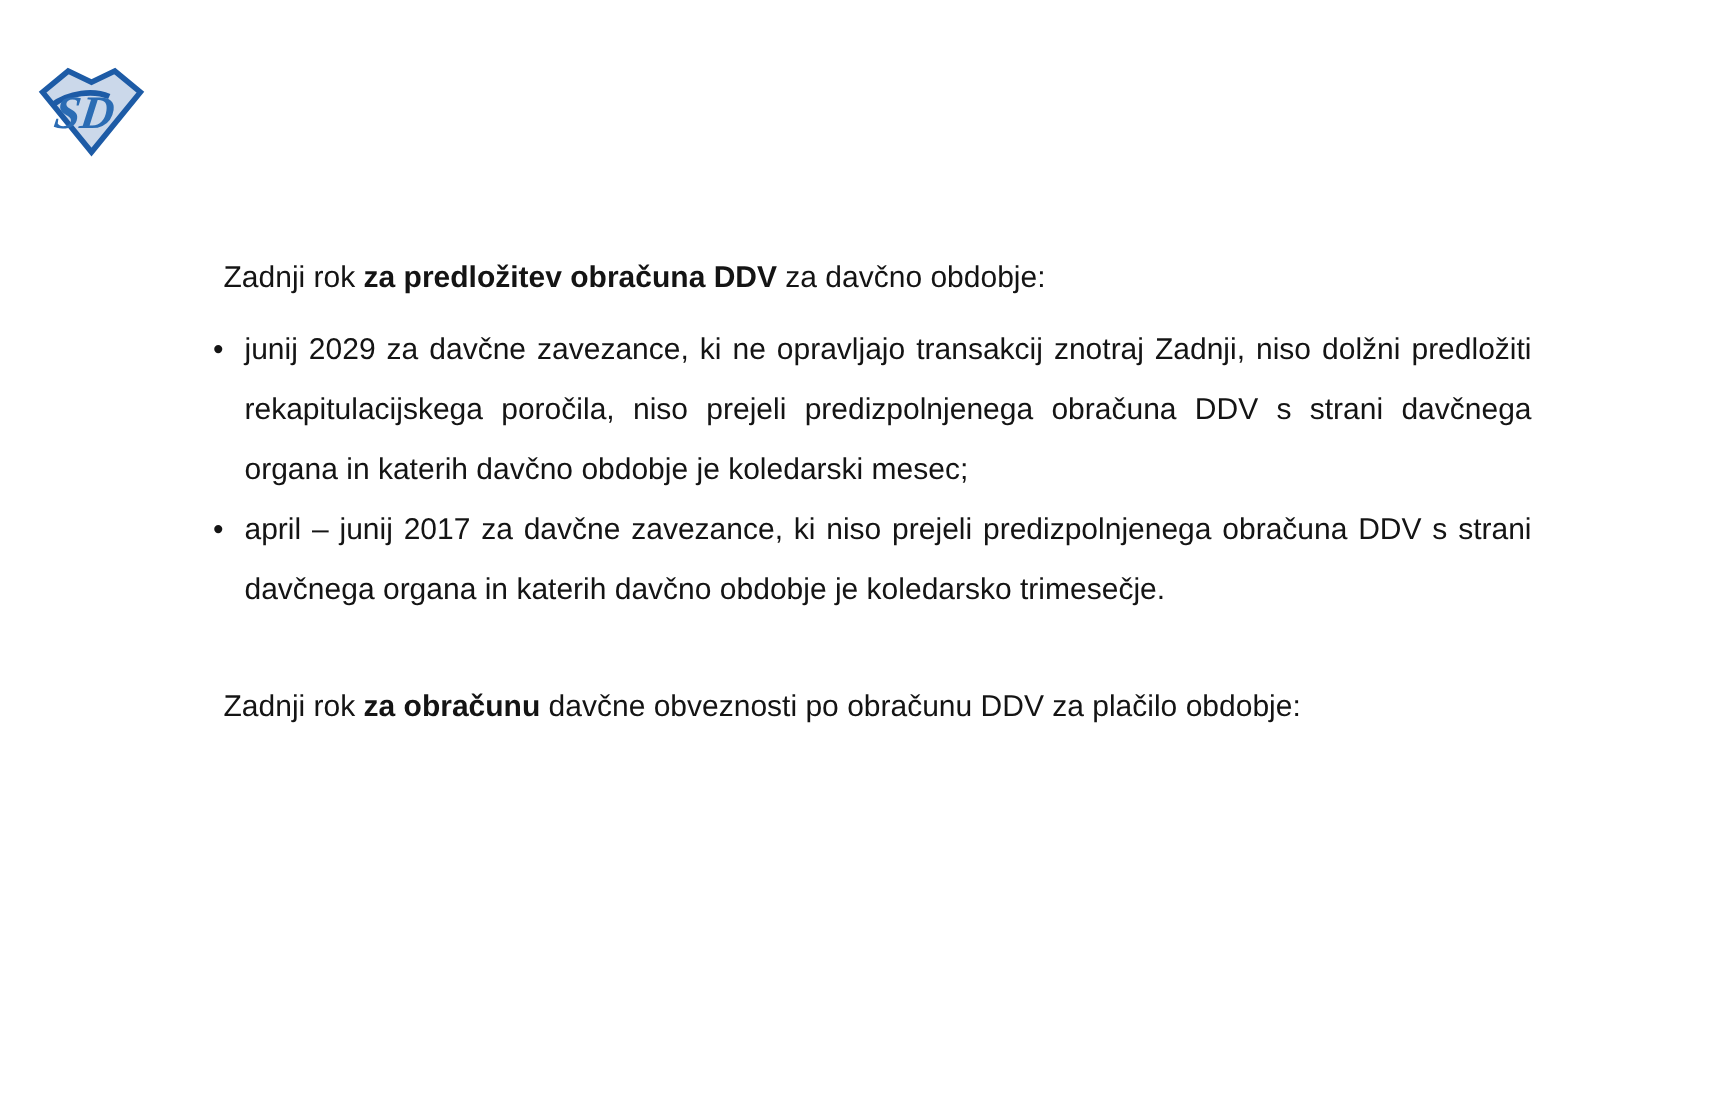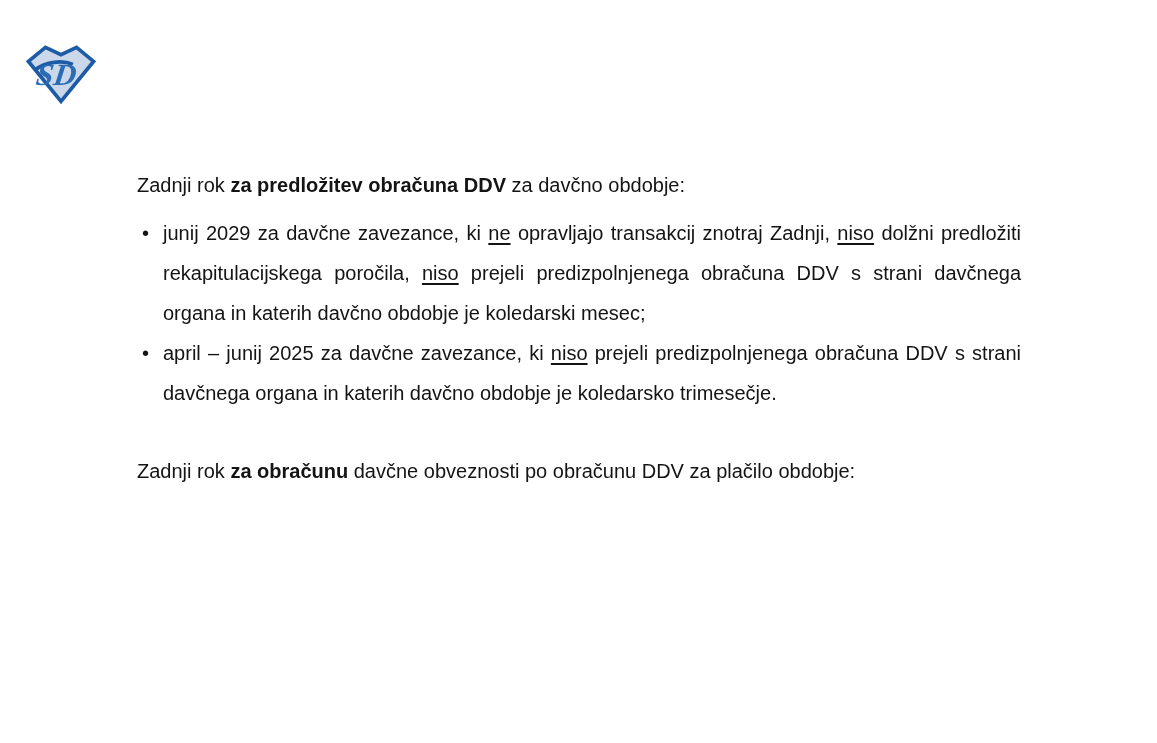--- a/index.html
+++ b/index.html
@@ -21,57 +21,57 @@
     left: 137px; top: 165px;
     width: 884px;
     font-size: 20px;
     line-height: 40px;
   }
   .para {
     margin: 0;
     text-align: justify;
     text-align-last: left;
   }
-  .heading { margin: 0 0 8px 0; }
+  .heading { margin: 0 0 8px 12px; }
   .section + .section { margin-top: 38px; }
   ul.bullets {
     list-style: none;
     margin: 0;
     padding: 0 0 0 26px;
   }
   ul.bullets li {
     position: relative;
     text-align: justify;
     text-align-last: left;
   }
   ul.bullets li::before {
     content: "\2022";
     position: absolute;
     left: -21px;
     top: 0;
   }
   .b { font-weight: bold; }
-  .u { text-decoration: underline; text-underline-offset: 3px; }
+  .u { text-underline-offset: 3px; }
 </style>
 </head>
 <body>
 
 <svg class="logo" viewBox="0 0 100 86" aria-hidden="true">
   <path d="M6,26 L29,7 L50,17 L71,7 L94,26 L50,80 Z" fill="#cbd8ea" stroke="#1d5ba6" stroke-width="5" stroke-linejoin="miter"></path>
   <path d="M14,38 C30,26 52,24 66,30" fill="none" stroke="#1d5ba6" stroke-width="5"></path>
   <text x="50" y="58" text-anchor="middle" font-family="Liberation Serif, serif" font-size="42" font-style="italic" font-weight="bold" fill="#2b6cb4" transform="skewX(-8)">SD</text>
 </svg>
 
 <div class="content">
 
   <div class="section">
     <p class="para heading"><span>Zadnji rok </span><span class="b">za predložitev obračuna DDV</span><span> za davčno obdobje:</span></p>
     <ul class="bullets">
       <li><span>junij 2029 za davčne zavezance, ki </span><span class="u">ne</span><span> opravljajo transakcij znotraj Zadnji, </span><span class="u">niso</span><span> dolžni predložiti rekapitulacijskega poročila, </span><span class="u">niso</span><span> prejeli predizpolnjenega obračuna DDV s strani davčnega organa in katerih davčno obdobje je koledarski mesec;</span></li>
-      <li><span>april – junij 2025 za davčne zavezance, ki </span><span class="u">niso</span><span> prejeli predizpolnjenega obračuna DDV s strani davčnega organa in katerih davčno obdobje je koledarsko trimesečje.</span></li>
+      <li><span>april – junij 2017 za davčne zavezance, ki </span><span class="u">niso</span><span> prejeli predizpolnjenega obračuna DDV s strani davčnega organa in katerih davčno obdobje je koledarsko trimesečje.</span></li>
     </ul>
   </div>
 
   <div class="section">
     <p class="para heading"><span>Zadnji rok </span><span class="b">za obračunu</span><span> davčne obveznosti po obračunu DDV za plačilo obdobje:</span></p>
   </div>
 
 
 </div>
 

